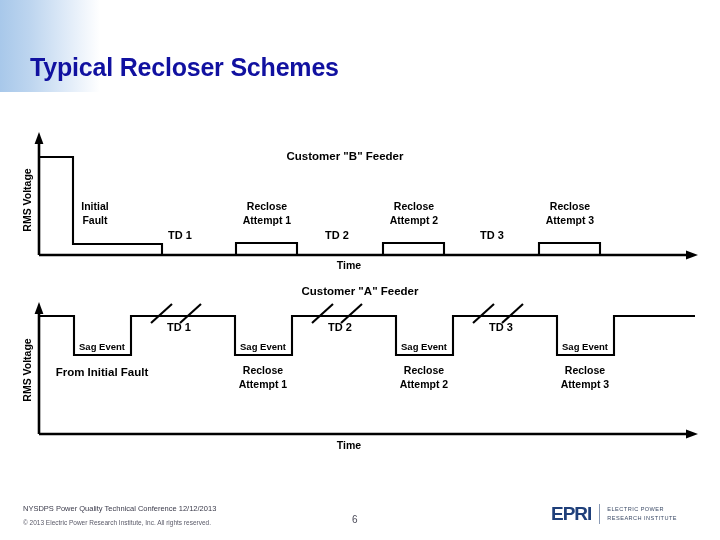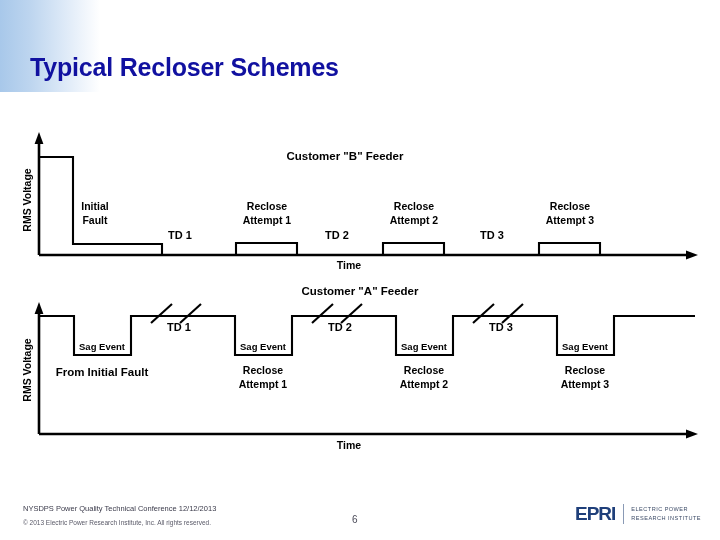--- a/index.html
+++ b/index.html
@@ -95,21 +95,20 @@
     left: 352px; top: 22px;
     font-size: 10px;
     color: #4a4a58;
   }
   #epri-logo {
     position: absolute;
     left: 551px; top: 500px;
     width: 150px; height: 28px;
     display: flex;
     align-items: center;
-    justify-content: flex-end;
   }
   #epri-wordmark {
     font-size: 19px;
     font-weight: bold;
     color: #1f3f7a;
     letter-spacing: -1px;
     font-family: "Liberation Sans", sans-serif;
   }
   #epri-divider {
     width: 1px;

